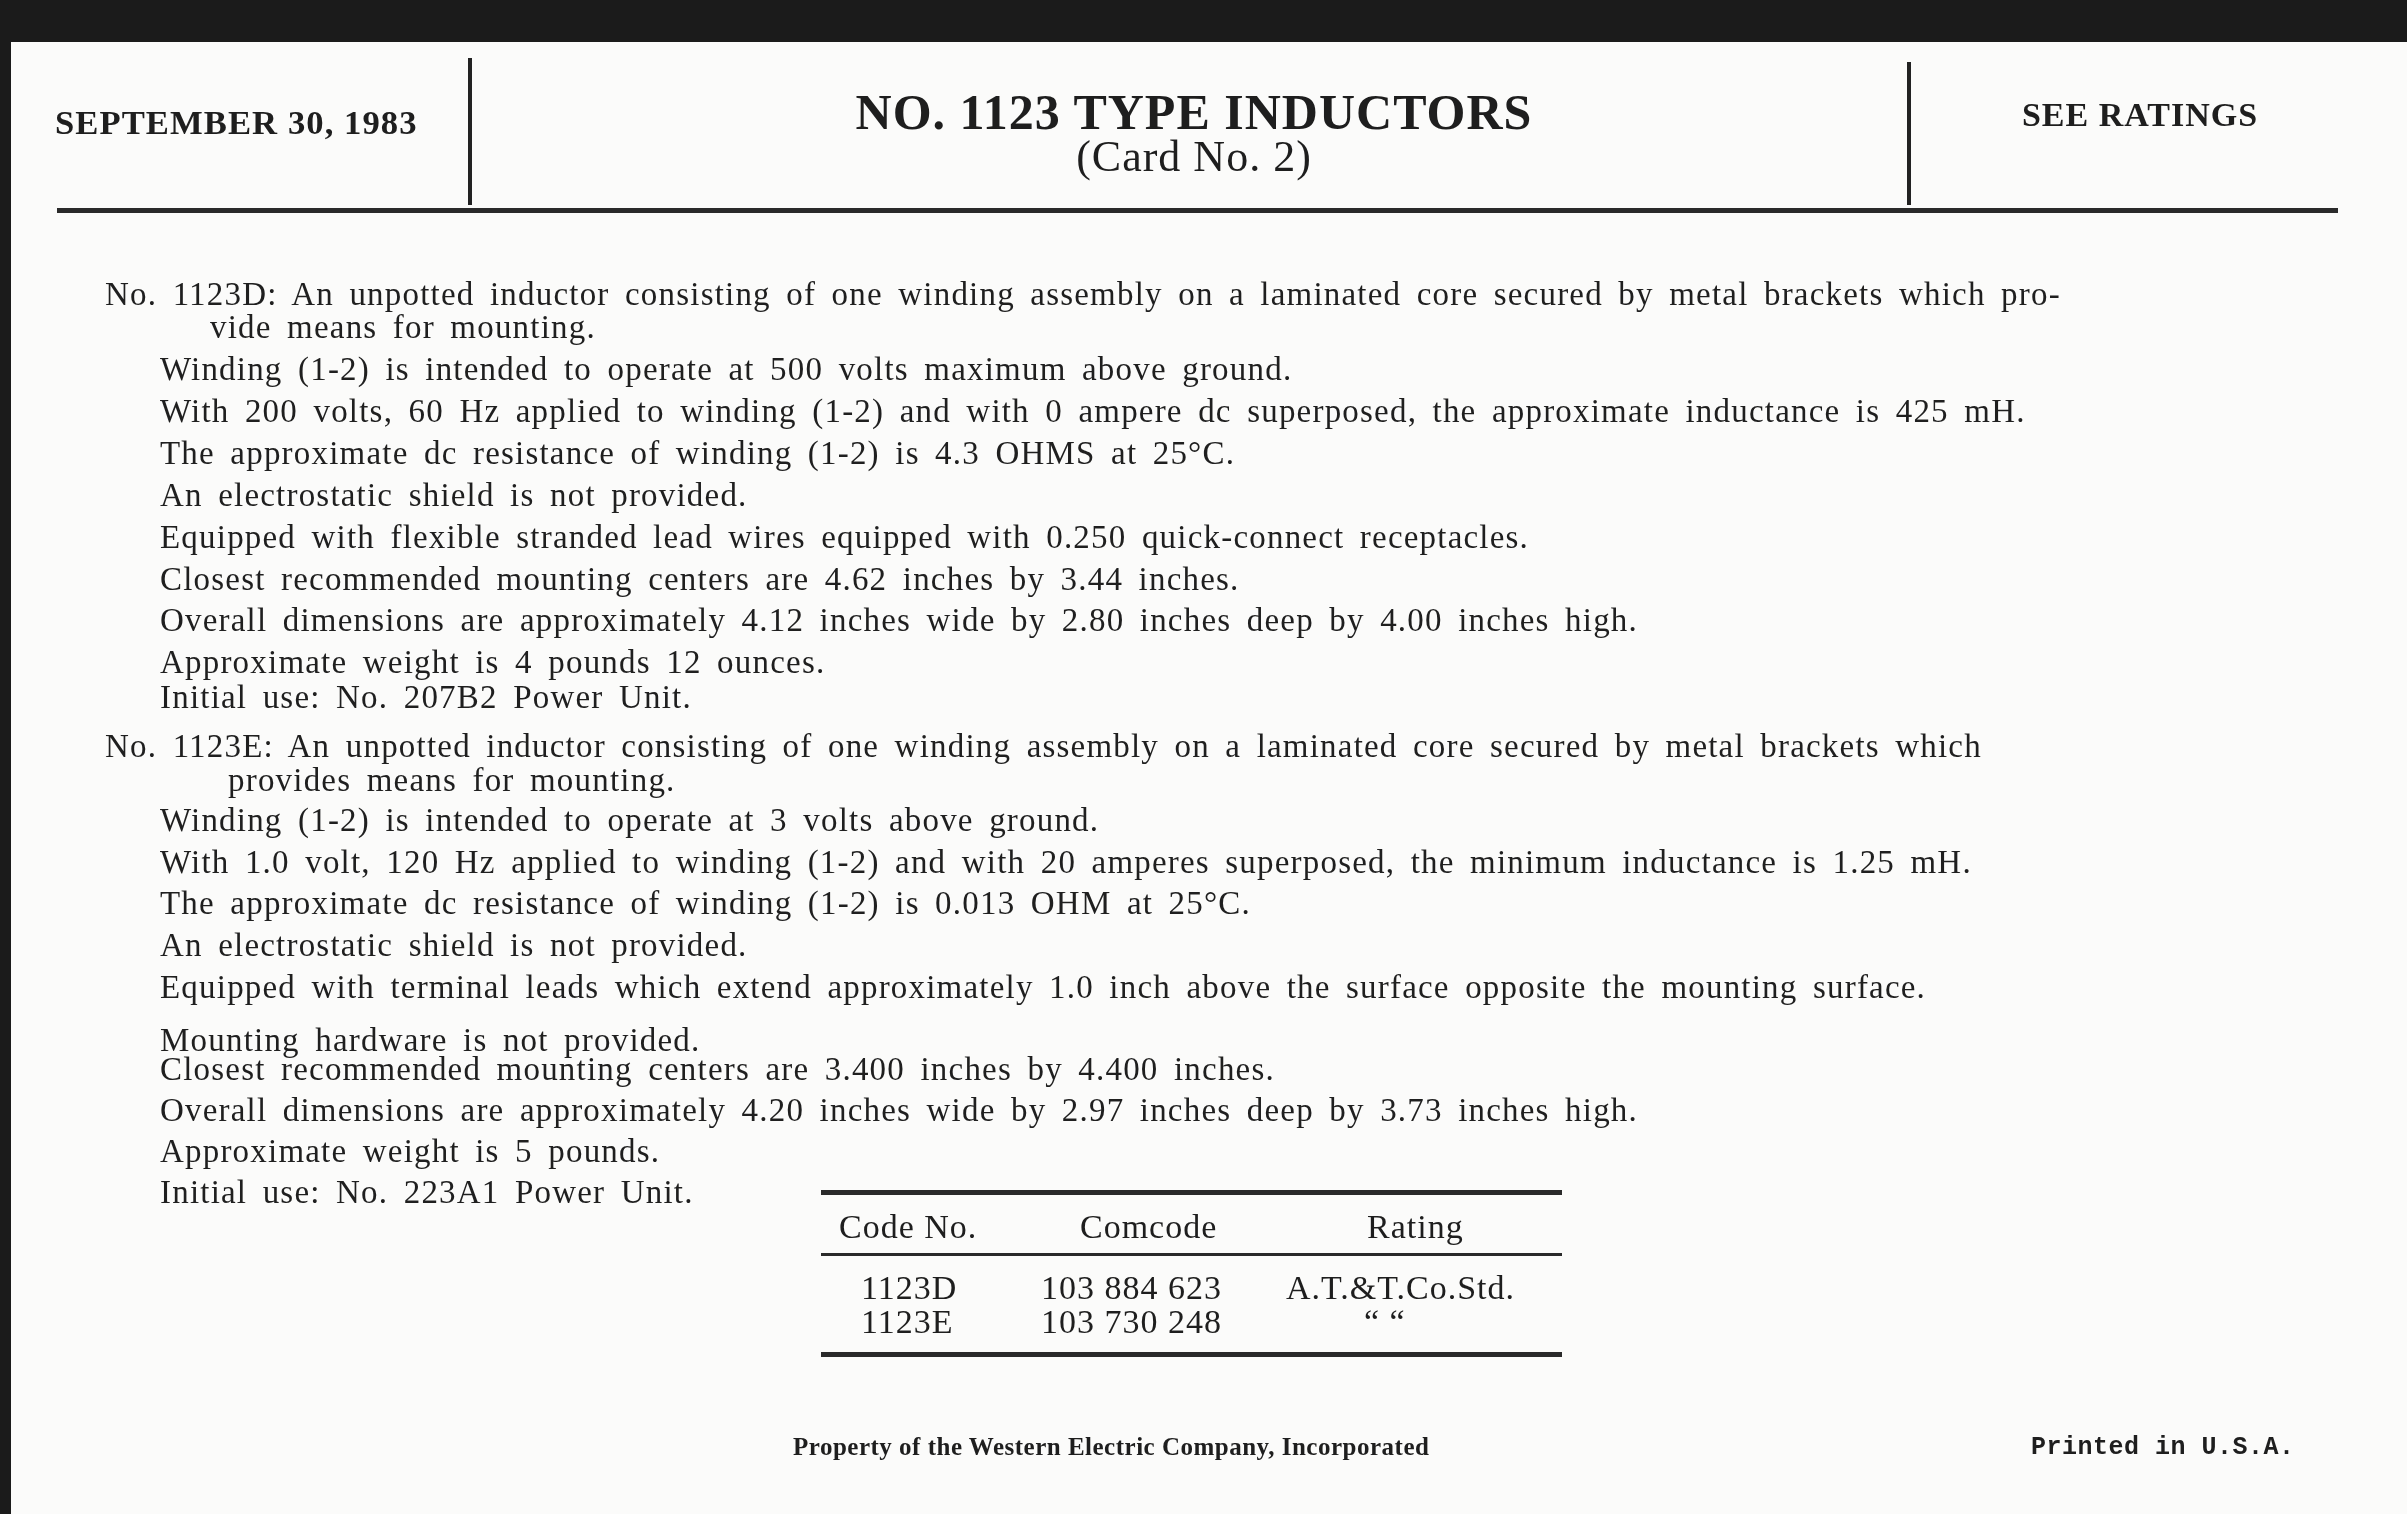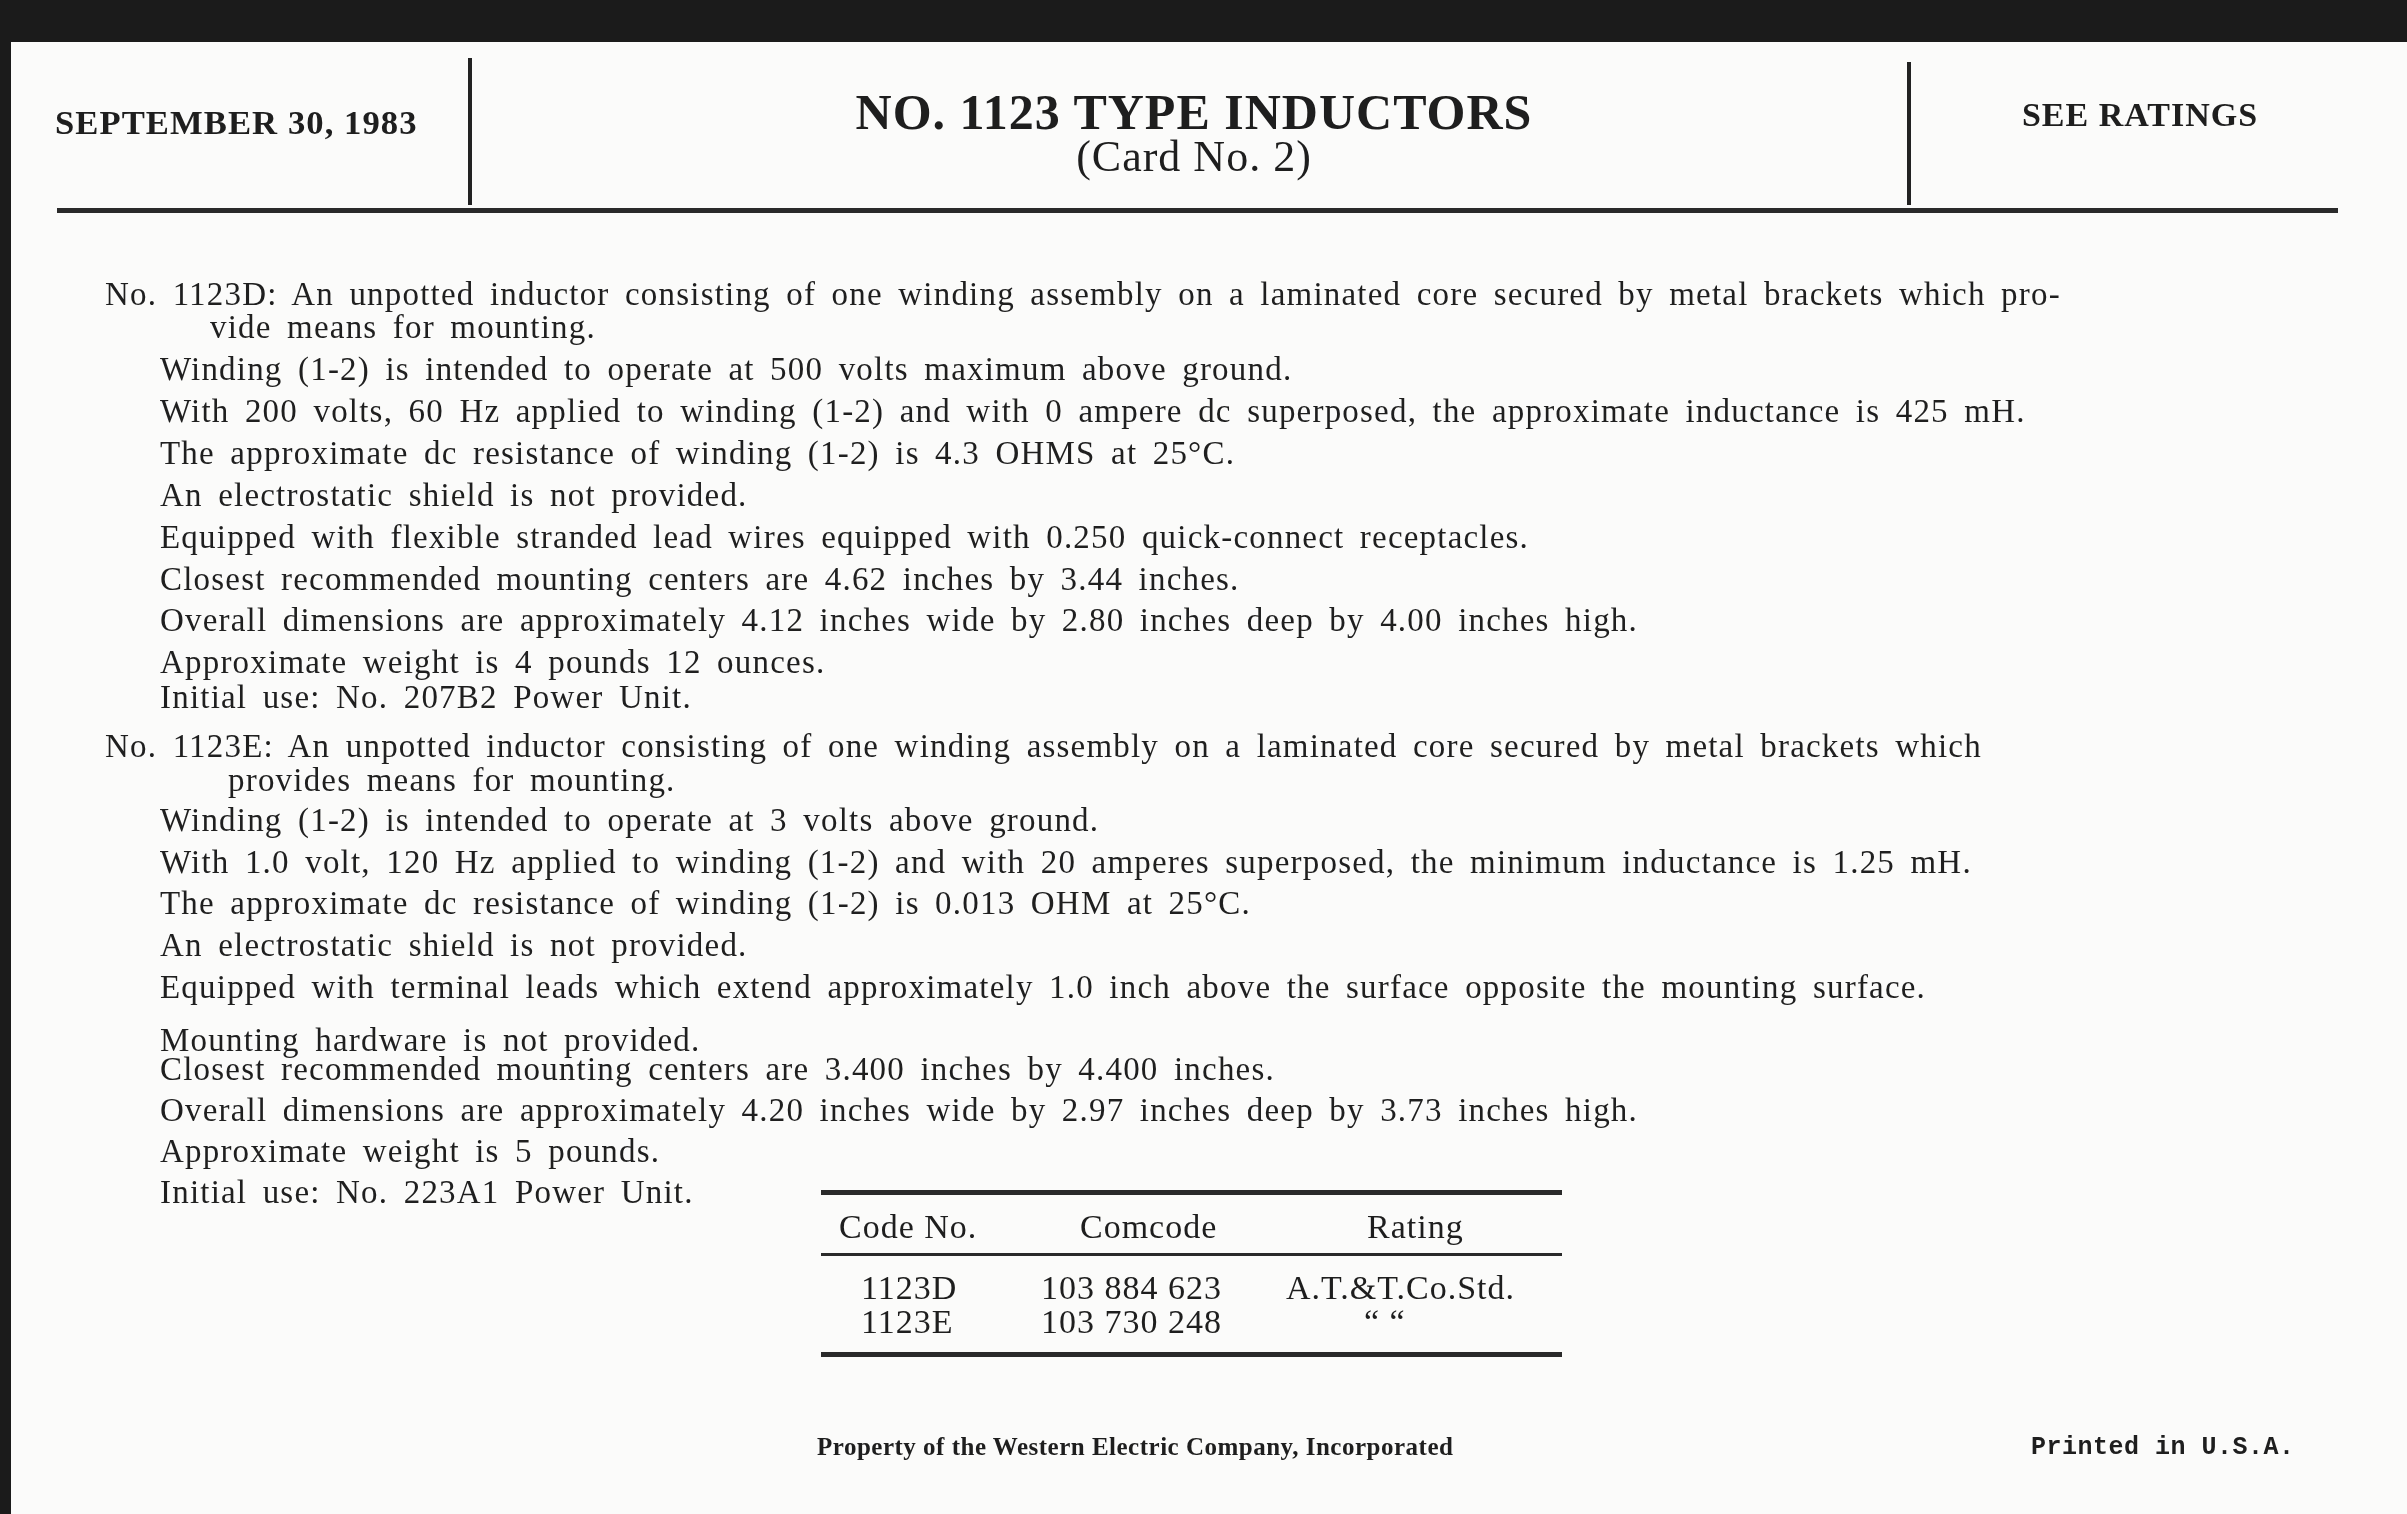--- a/index.html
+++ b/index.html
@@ -33,21 +33,21 @@
     position: absolute; left: 0; top: 186px; width: 2370px;
     font-family: "Liberation Serif", serif; font-size: 33px; color: #1f1f1f;
   }
   .line { position: absolute; white-space: nowrap; letter-spacing: 1.2px; word-spacing: 6px; }
   .lead { left: 94px; }
   .cont { left: 186px; margin-left: 13px; }
   .sub { left: 149px; }
   .tbl { position: absolute; left: 810px; top: 1148px; width: 741px;
     font-family: "Liberation Serif", serif; font-size: 34px; }
   .tbl .cell { position: absolute; white-space: nowrap; letter-spacing: 1px; }
-  .footer-left { left: 782px; top: 1391px; font-family: "Liberation Serif", serif; font-weight: bold; font-size: 25px; letter-spacing: 0.5px; margin-left: 24px; }
+  .footer-left { left: 782px; top: 1391px; font-family: "Liberation Serif", serif; font-weight: bold; font-size: 25px; letter-spacing: 0.5px; }
   .footer-right { left: 2020px; top: 1391px; font-family: Liberation Mono, monospace; font-weight: bold; font-size: 25px; letter-spacing: 0.5px; }
 </style>
 </head>
 <body>
 
 <div class="card">
 
   <div class="abs hdr-date">SEPTEMBER 30, 1983</div>
 
   <div class="vdiv" style="left:457px; top:16px; height:147px;"></div>

